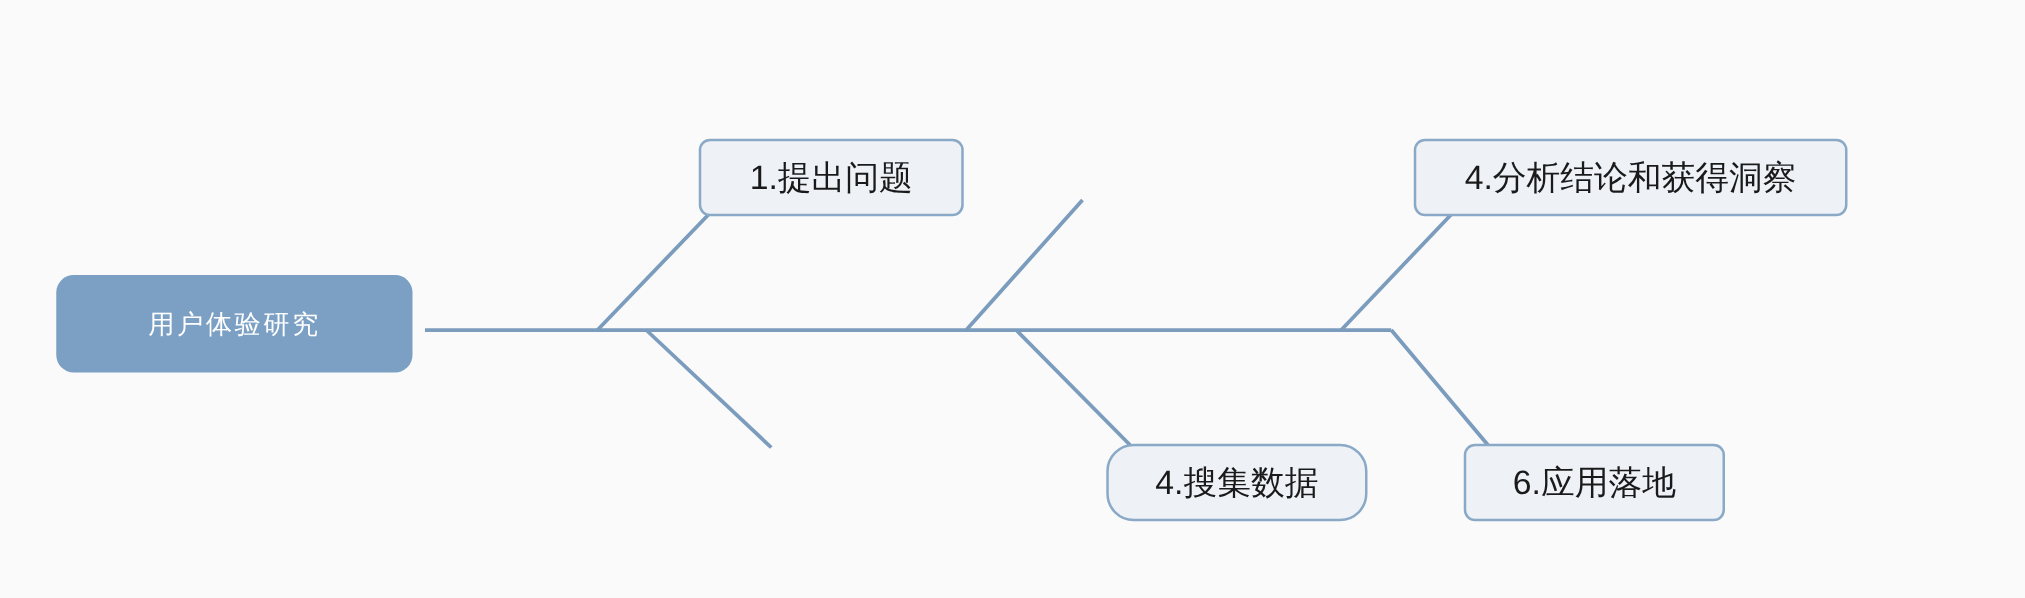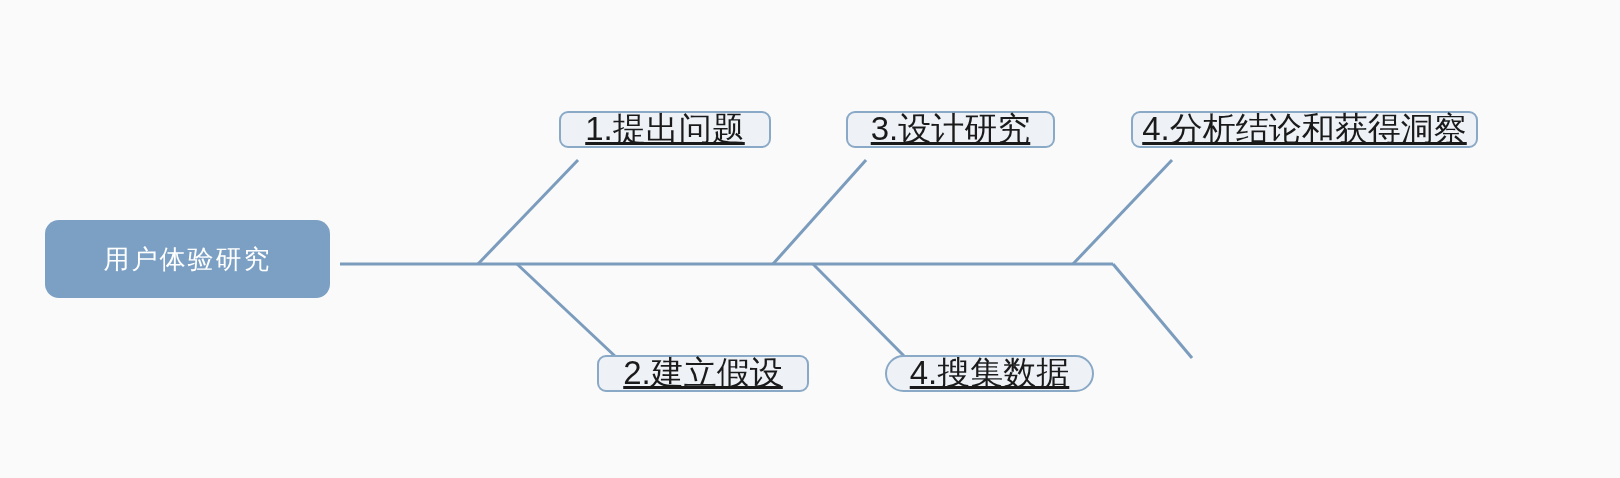--- a/index.html
+++ b/index.html
@@ -32,37 +32,36 @@
     box-sizing: border-box;
     display: flex;
     align-items: center;
     justify-content: center;
     white-space: nowrap;
   }
   .head-node {
     background: #7ba0c4;
     color: #ffffff;
     border-radius: 14px;
-    font-size: 26px;
+    font-size: 21px;
     letter-spacing: 2px;
     left: 45px;
     top: 220px;
     width: 285px;
     height: 78px;
     text-align: right;
   }
   .bone-node {
     background: #eef2f7;
     border: 2px solid #8aa9c6;
     border-radius: 9px;
     color: #1a1a1a;
-    font-size: 33px;
-    height: 37px;
+    font-size: 27px;
+    height: 62px;
     padding: 0 18px;
-    text-decoration: underline;
   }
 </style>
 </head>
 <body>
 
 <div id="canvas">
 
   <svg id="lines" viewBox="0 0 1620 478" xmlns="http://www.w3.org/2000/svg">
     <g stroke="#7b9cbd" stroke-width="3" fill="none" stroke-linecap="butt">
       <line x1="340" y1="264" x2="1113" y2="264"></line>
@@ -76,30 +75,27 @@
   </svg>
 
   <div class="node head-node">
     <span>用户体验研究</span>
   </div>
 
   <div class="node bone-node" style="left:559px; top:111px; width:212px;">
     <span>1.提出问题</span>
   </div>
 
-  <div class="node bone-node" style="left:597px; top:355px; width:212px;">
-    <span>2.建立假设</span>
-  </div>
 
-  <div class="node bone-node" style="left:846px; top:111px; width:209px;">
-    <span>3.设计研究</span>
-  </div>
 
   <div class="node bone-node" style="left:885px; top:355px; width:209px;border-radius:22px;">
     <span>4.搜集数据</span>
   </div>
 
   <div class="node bone-node" style="left:1131px; top:111px; width:347px;">
     <span>4.分析结论和获得洞察</span>
   </div>
 
+  <div class="node bone-node" style="left:1171px; top:355px; width:209px;">
+    <span>6.应用落地</span>
+  </div>
 
 </div>
 
 </body></html>

